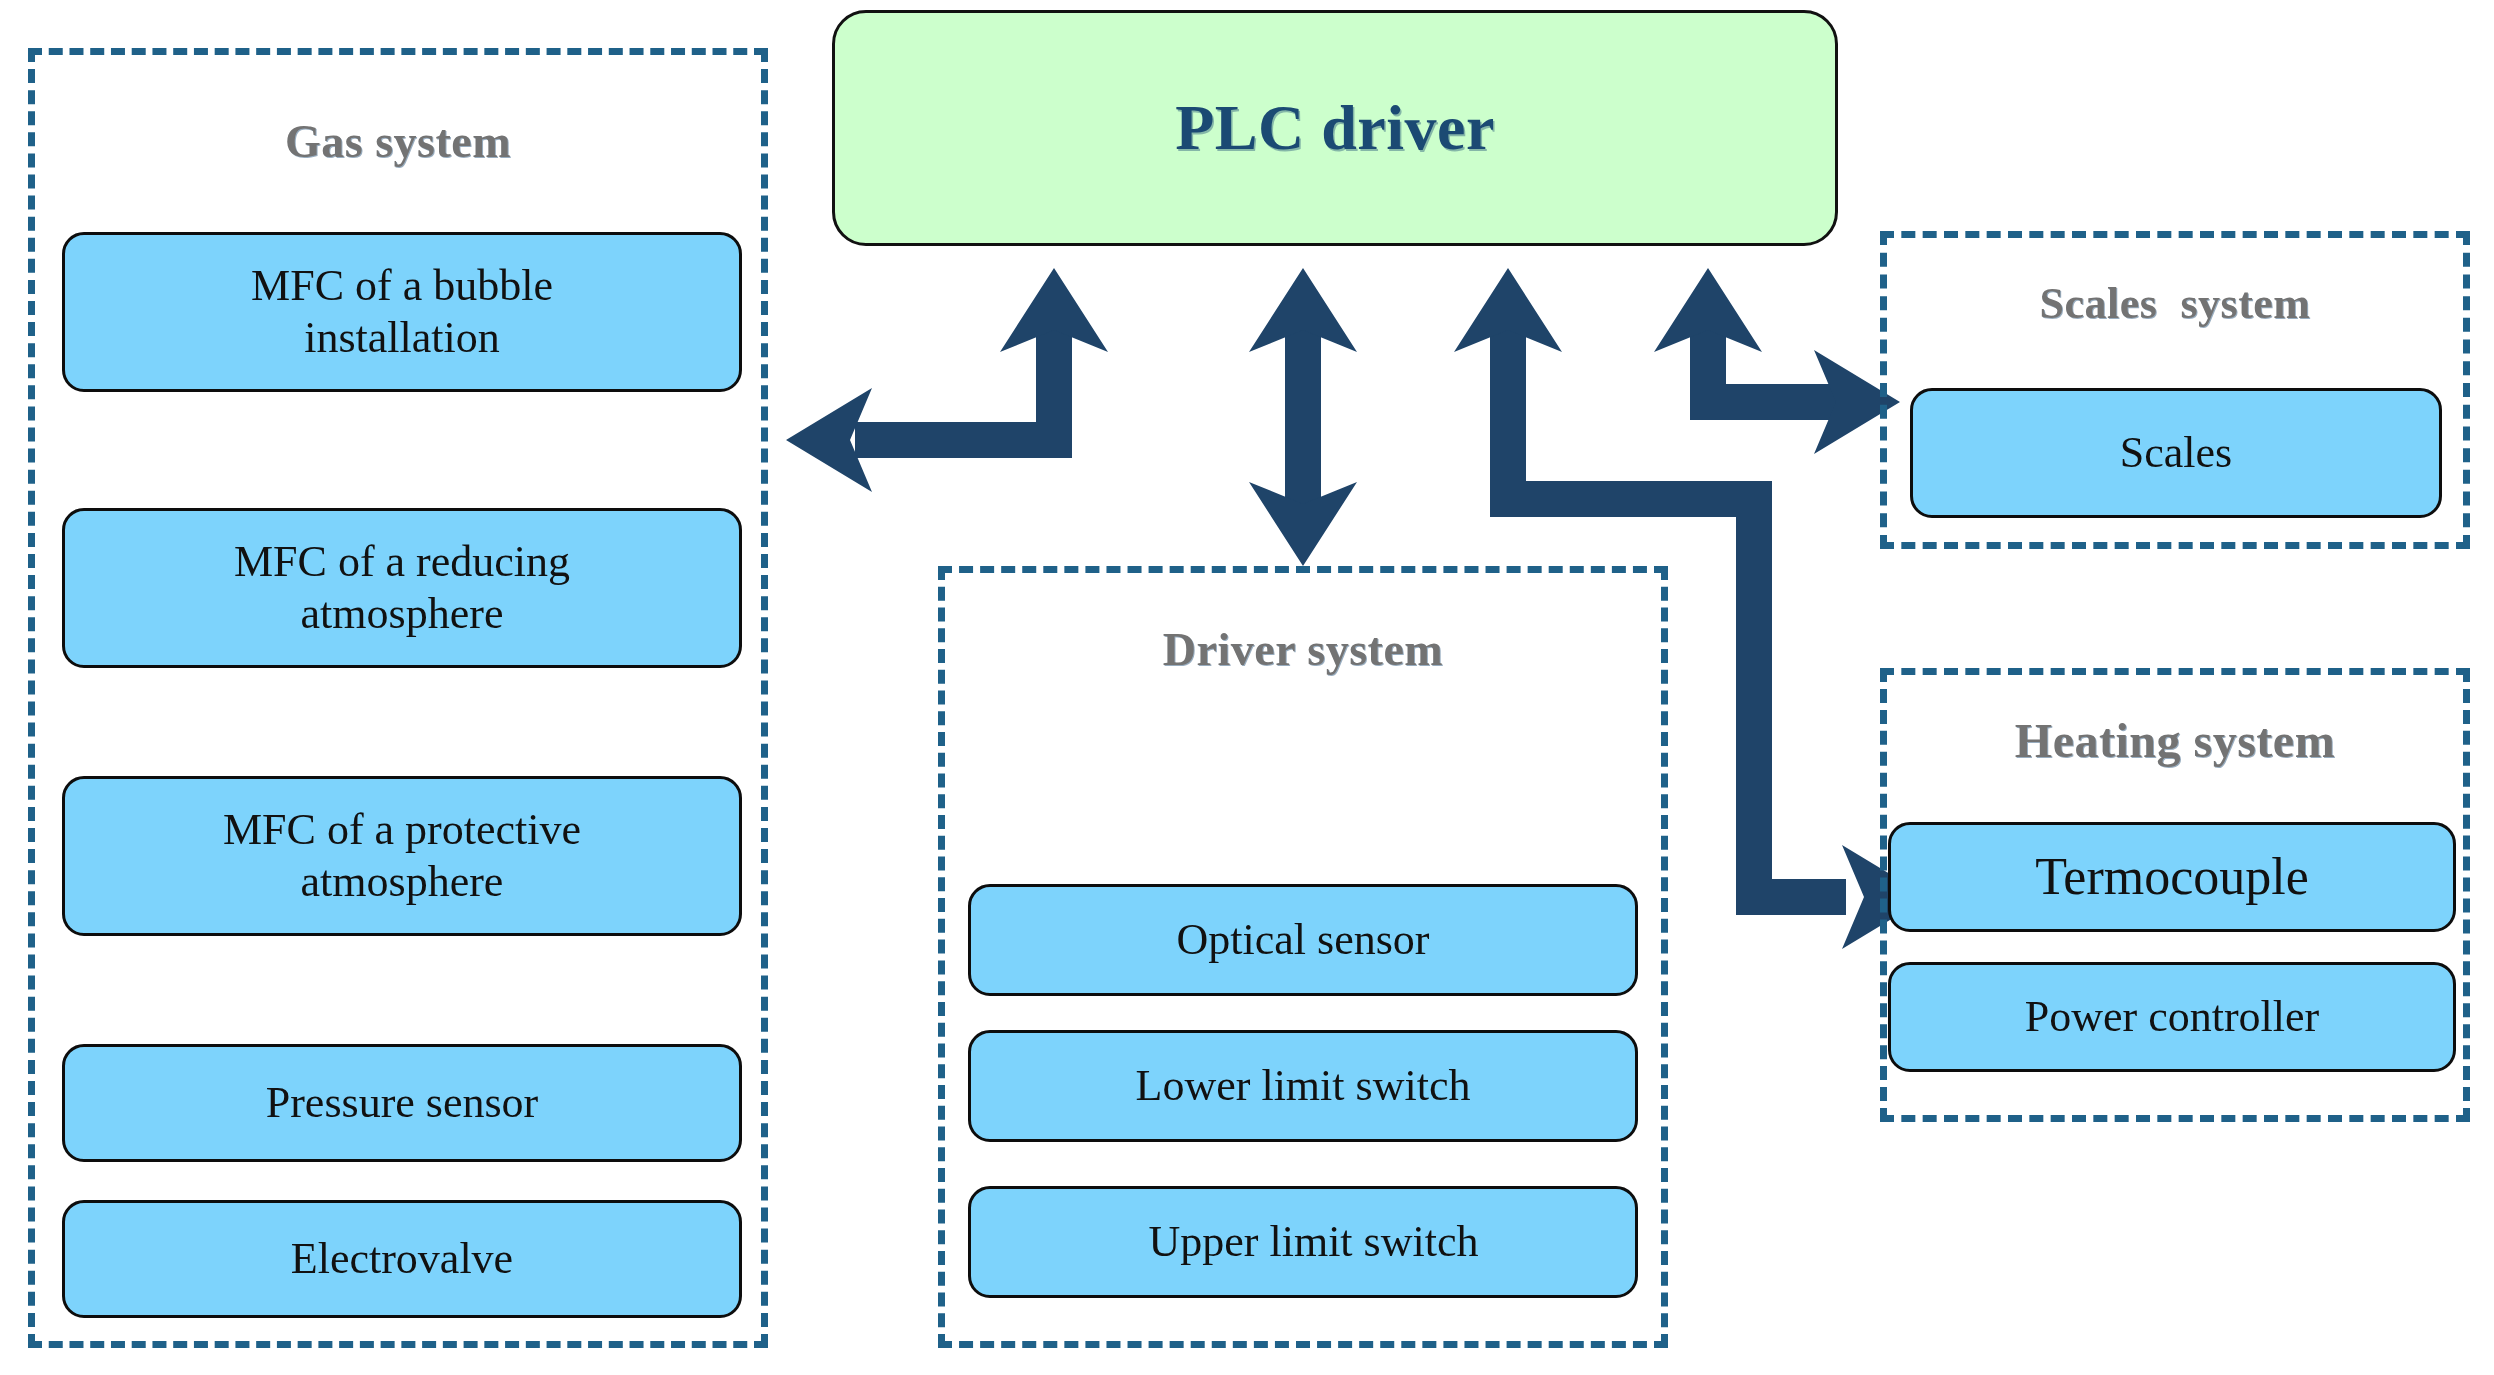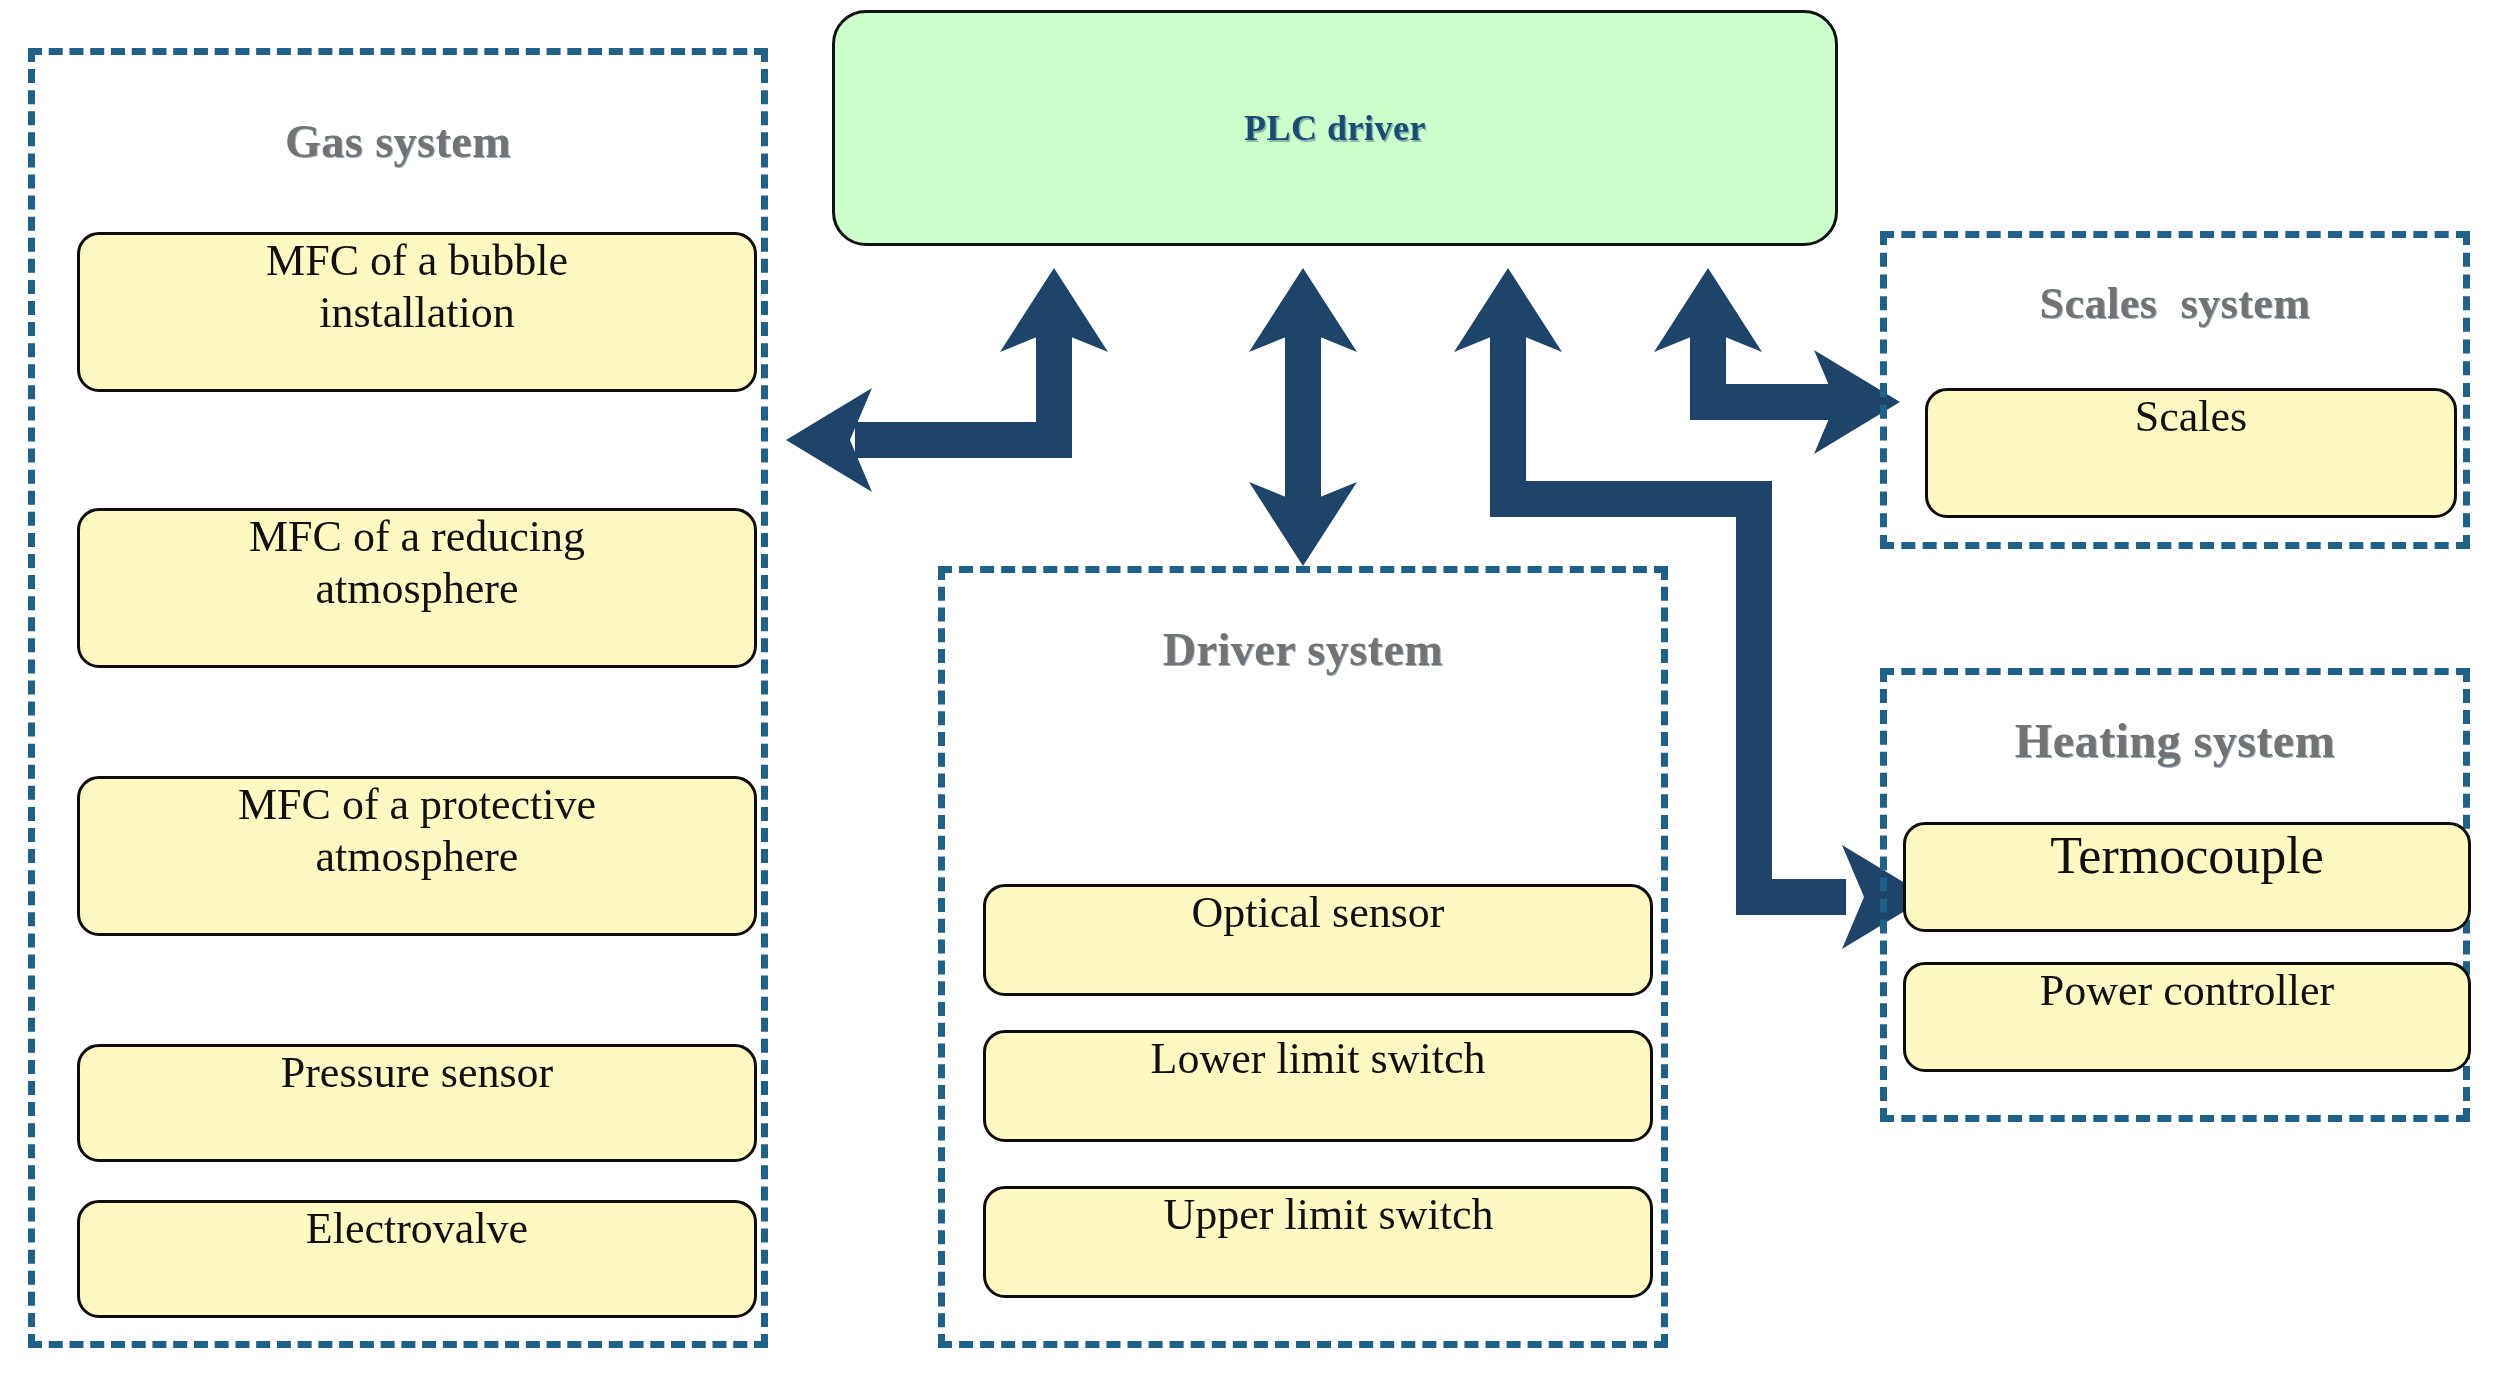--- a/index.html
+++ b/index.html
@@ -36,53 +36,52 @@
     text-shadow: 1px 1px 0 rgba(27,74,115,0.45);
     letter-spacing: 0.5px;
     white-space: pre;
     pointer-events: none;
   }
 
   
   .node {
     position: absolute;
     box-sizing: border-box;
-    background: #fef9c3;
+    background: #7dd3fc;
     border: 3px solid #0d0d0d;
     border-radius: 22px;
     display: flex;
-    align-items: flex-start;
+    align-items: center;
     justify-content: center;
     text-align: center;
     color: #111111;
     font-family: "Liberation Serif", "DejaVu Serif", serif;
     line-height: 1.18;
     white-space: pre-line;
-    margin-left: 15px;
   }
 
   
   #plc-driver {
     position: absolute;
     left: 832px;
     top: 10px;
     width: 1006px;
     height: 236px;
     background: #CCFFCC;
     border: 3px solid #111111;
     border-radius: 34px;
     box-sizing: border-box;
     display: flex;
     align-items: center;
     justify-content: center;
   }
   #plc-driver .plc-label {
     font-family: "Liberation Serif", "DejaVu Serif", serif;
     font-weight: bold;
-    font-size: 36px;
+    font-size: 64px;
     color: #1B4A73;
     text-shadow: 1.5px 1.5px 0 rgba(27,74,115,0.40);
     letter-spacing: 0.5px;
   }
 
   
   #connectors {
     position: absolute;
     left: 0;
     top: 0;

